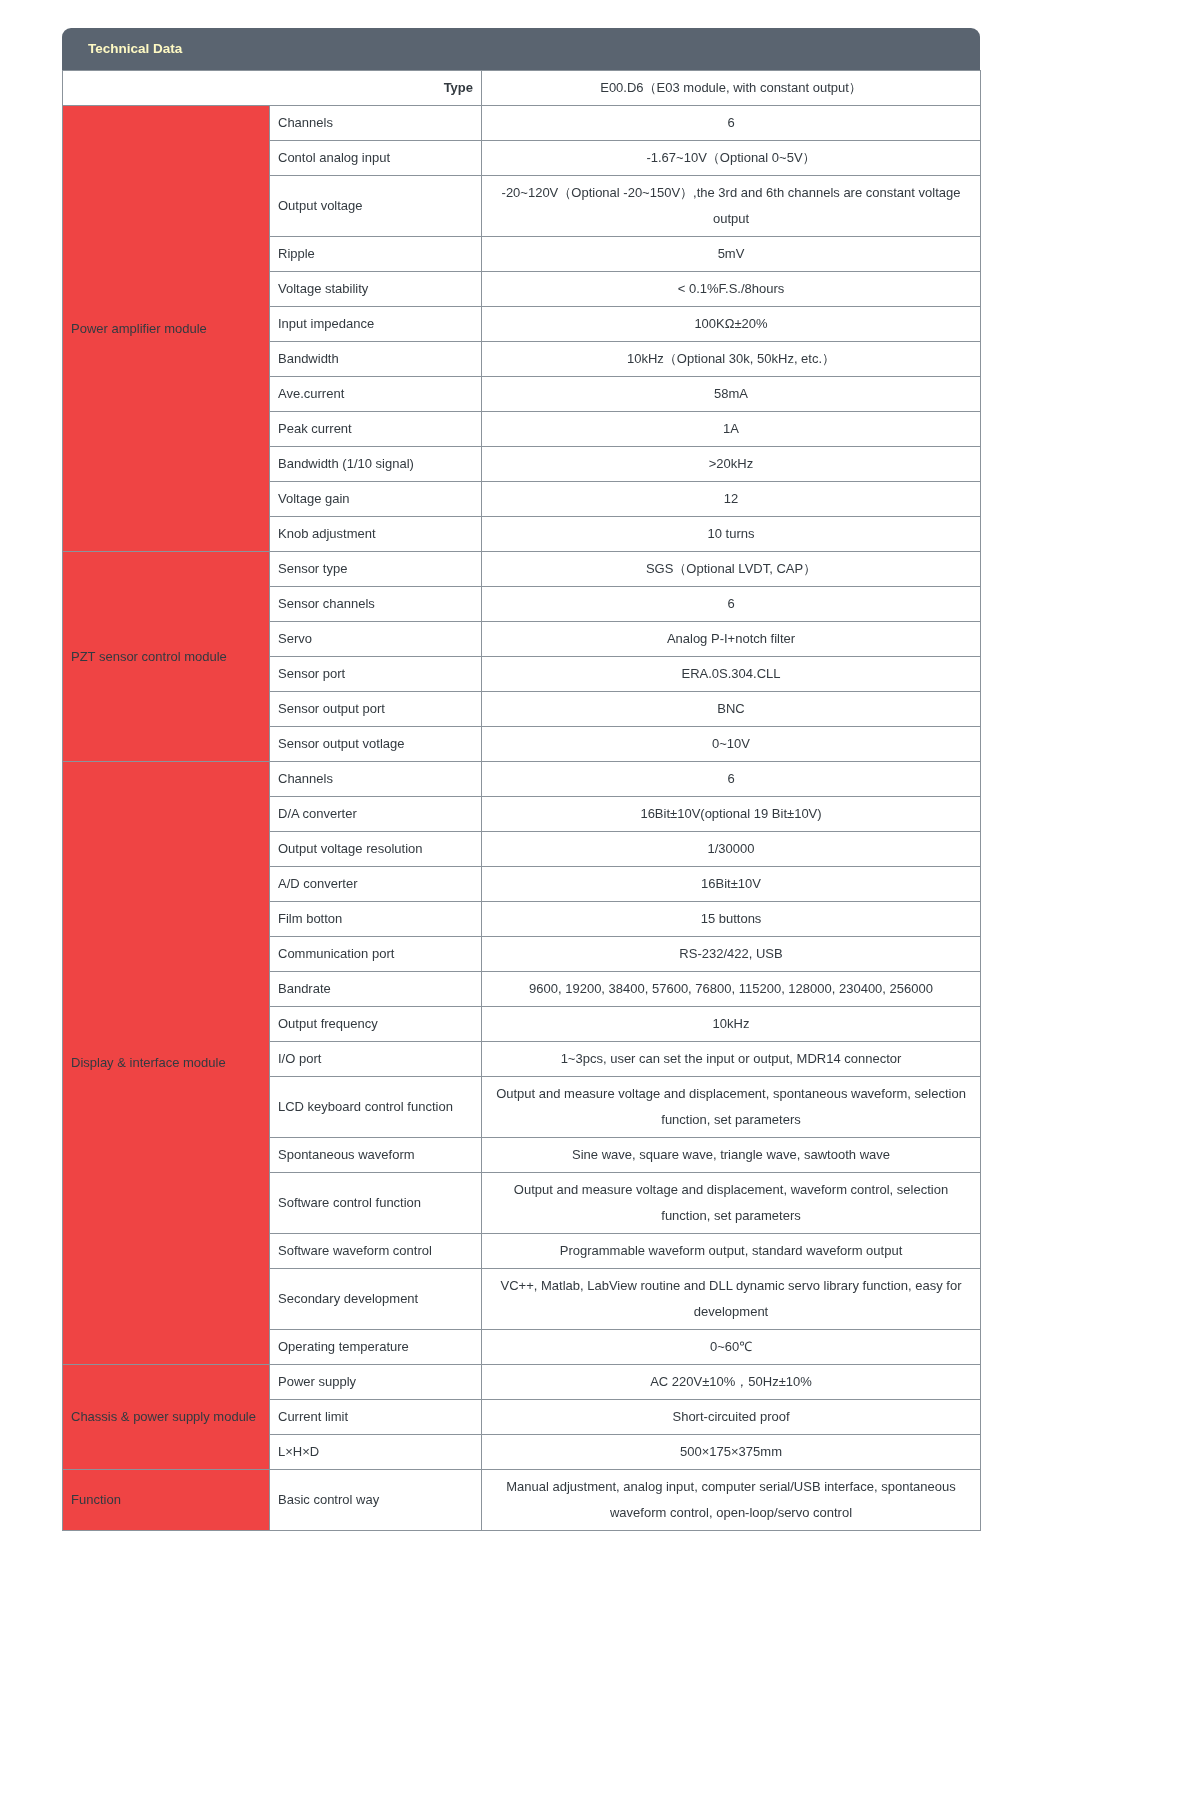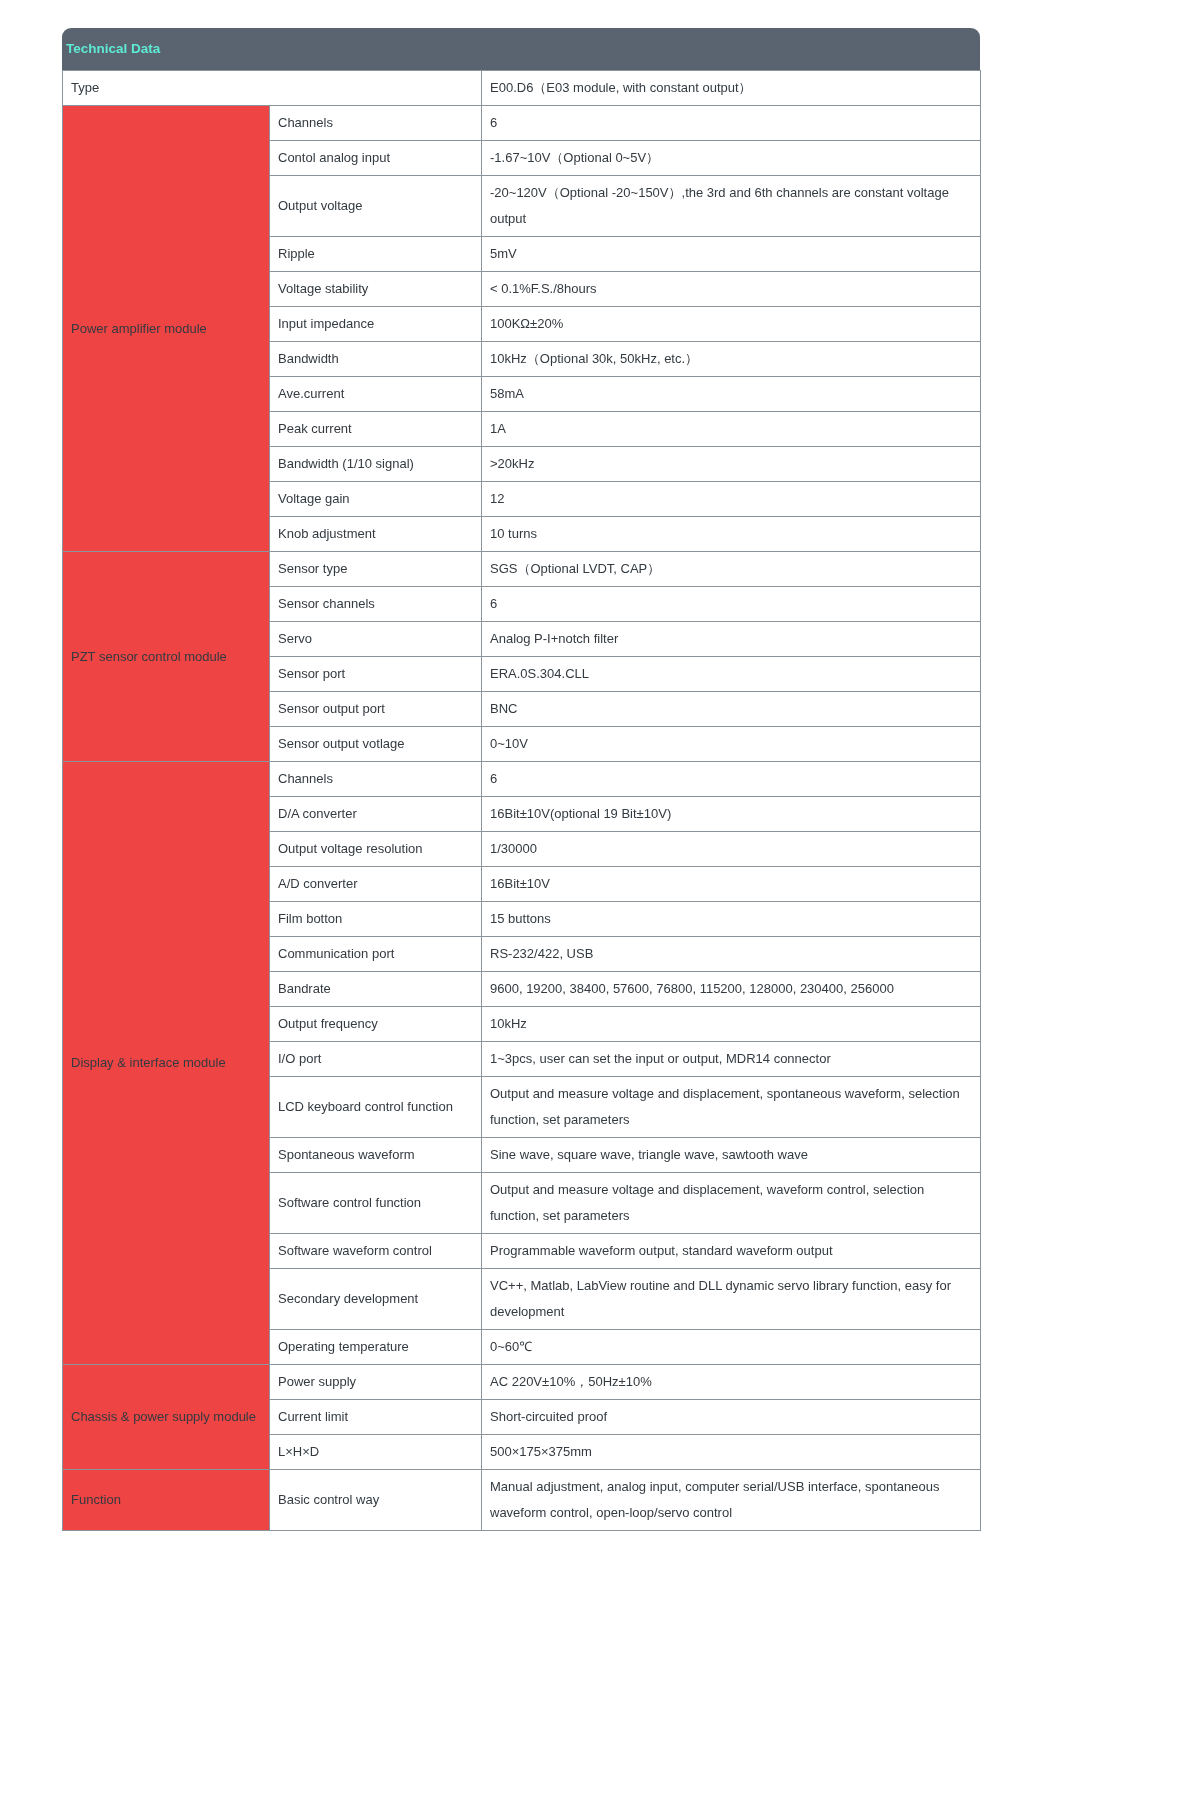--- a/index.html
+++ b/index.html
@@ -11,26 +11,26 @@
   }
   body { width: 1200px; min-height: 1800px; }
 
   .spec-wrap {
     width: 918px;
     margin: 28px 0 0 62px;
   }
 
   .spec-header {
     background: #5a6470;
-    color: #5eead4;
+    color: #fef9c3;
     font-weight: bold;
     font-size: 13.5px;
     height: 42px;
     line-height: 42px;
-    padding-left: 4px;
+    padding-left: 26px;
     border-radius: 9px 9px 0 0;
     box-sizing: border-box;
   }
 
   table.spec-table {
     border-collapse: collapse;
     width: 100%;
     table-layout: fixed;
   }
   table.spec-table td {
@@ -43,23 +43,25 @@
   }
   td.cell-module {
     padding-left: 9px;
     background: #ef4444;
   }
   td.cell-param {
     padding-left: 9px;
     padding-right: 30px;
   }
   td.cell-value {
+    text-align: center;
   }
   td.cell-type-label {
-    text-align: left;
+    text-align: right;
+    font-weight: bold;
   }
 </style>
 </head>
 <body>
 
 <div class="spec-wrap">
   <div class="spec-header">Technical Data</div>
 
   <table class="spec-table">
     <colgroup>

